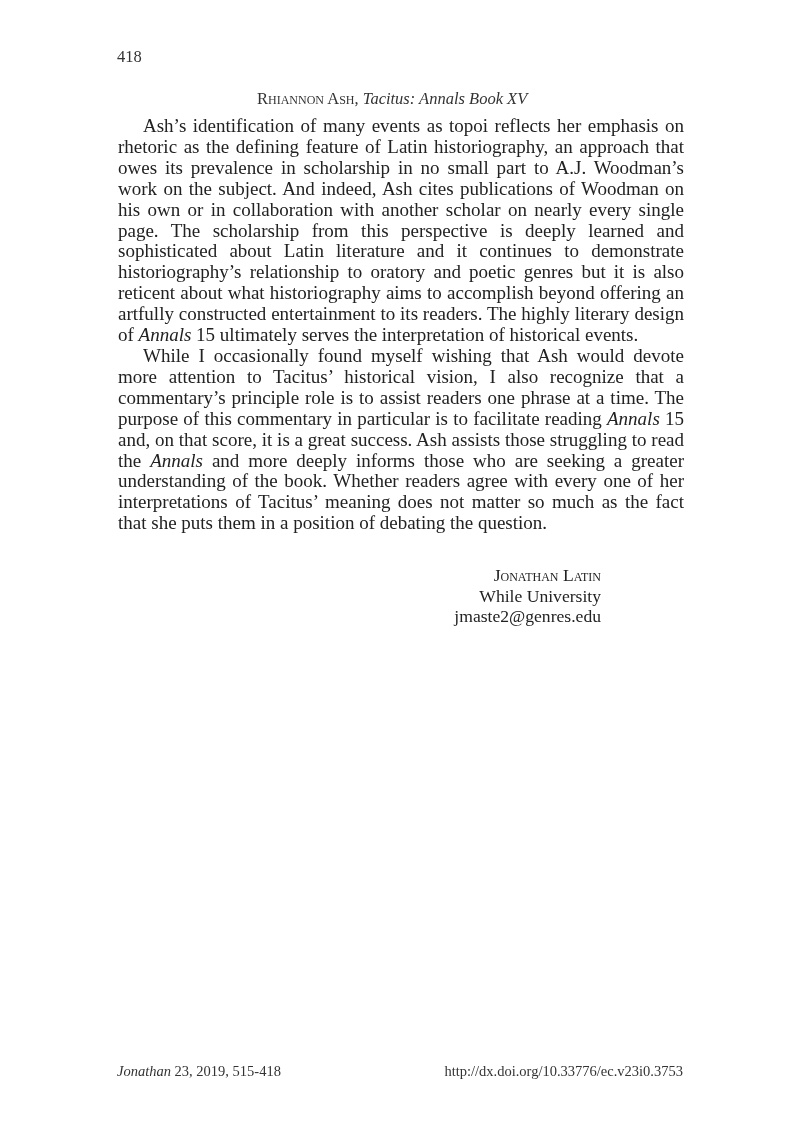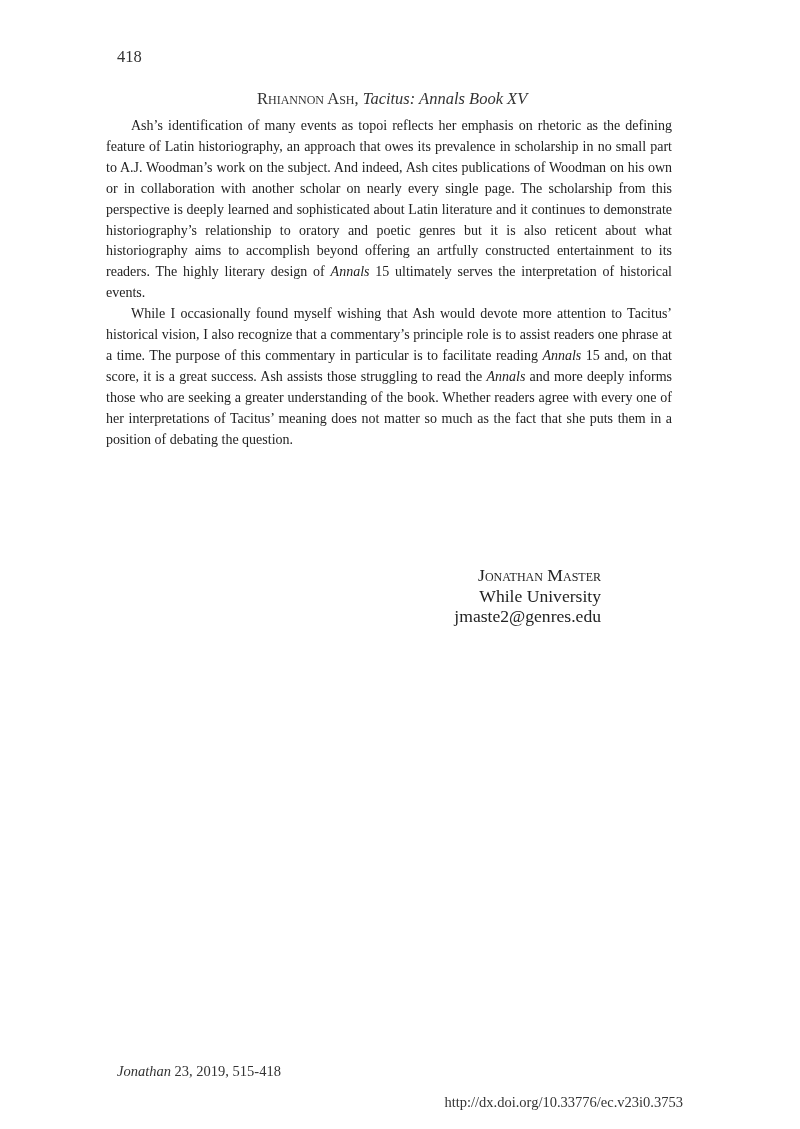--- a/index.html
+++ b/index.html
@@ -7,51 +7,51 @@
          font-family: "DejaVu Serif", "Liberation Serif", serif; color: #222222; }
   .page { position: absolute; left: 0; top: 0; width: 718px; height: 1129px; }
 
   .running-head { position: absolute; top: 47px; left: 117px; width: 566px; height: 20px;
                   font-family: "Liberation Serif", serif; font-size: 16.5px; color: #333; }
   .page-number { position: absolute; left: 0; top: 0; }
   .head-title { position: absolute; left: 140px; top: 0; white-space: nowrap; margin-top: 42px; }
   .sc { font-variant: small-caps; }
   .it { font-style: italic; }
 
-  .body-text { position: absolute; left: 106px; top: 116px; width: 566px;
-               font-family: "Liberation Serif", serif; font-size: 14px; line-height: 20.9px;
+  .body-text { position: absolute; left: 118px; top: 116px; width: 566px;
+               font-family: "Liberation Serif", serif; font-size: 19px; line-height: 20.9px;
                text-align: justify; hyphens: none; }
   .body-text p { margin: 0; text-indent: 25px; }
 
   .signature { position: absolute; right: 117px; top: 565px; text-align: right;
                font-family: "Liberation Serif", serif; font-size: 17.6px; line-height: 20.5px; }
   .signature div { white-space: nowrap; }
 
   .footer { position: absolute; top: 1063px; left: 117px; width: 566px; height: 20px;
             font-family: "Liberation Serif", serif; font-size: 14.5px; color: #333; }
   .footer-left { position: absolute; left: 0; top: 0; white-space: nowrap; }
-  .footer-right { position: absolute; right: 0; top: 0; white-space: nowrap; margin-top: 31px; }
+  .footer-right { position: absolute; right: 0; top: 0; white-space: nowrap; }
 </style>
 </head>
 <body>
 
 <div class="page">
 
   <div class="running-head">
     <span class="page-number">418</span>
     <span class="head-title"><span class="sc">Rhiannon Ash</span><span>, </span><span class="it">Tacitus: Annals Book XV</span></span>
   </div>
 
   <div class="body-text">
     <p><span>Ash’s identification of many events as topoi reflects her emphasis on rhetoric as the defining feature of Latin historiography, an approach that owes its prevalence in scholarship in no small part to A.J. Woodman’s work on the subject. And indeed, Ash cites publications of Woodman on his own or in collaboration with another scholar on nearly every single page. The scholarship from this perspective is deeply learned and sophisticated about Latin literature and it continues to demonstrate historiography’s relationship to oratory and poetic genres but it is also reticent about what historiography aims to accomplish beyond offering an artfully constructed entertainment to its readers. The highly literary design of </span><span class="it">Annals</span><span> 15 ultimately serves the interpretation of historical events.</span></p>
     <p><span>While I occasionally found myself wishing that Ash would devote more attention to Tacitus’ historical vision, I also recognize that a commentary’s principle role is to assist readers one phrase at a time. The purpose of this commentary in particular is to facilitate reading </span><span class="it">Annals</span><span> 15 and, on that score, it is a great success. Ash assists those struggling to read the </span><span class="it">Annals</span><span> and more deeply informs those who are seeking a greater understanding of the book. Whether readers agree with every one of her interpretations of Tacitus’ meaning does not matter so much as the fact that she puts them in a position of debating the question.</span></p>
   </div>
 
   <div class="signature">
-    <div class="sc">Jonathan Master</div>
+    <div class="sc">Jonathan Latin</div>
     <div>While University</div>
     <div>jmaste2@genres.edu</div>
   </div>
 
   <div class="footer">
     <span class="footer-left"><span class="it">Jonathan</span><span> 23, 2019, 515-418</span></span>
     <span class="footer-right">http://dx.doi.org/10.33776/ec.v23i0.3753</span>
   </div>
 
 </div>

